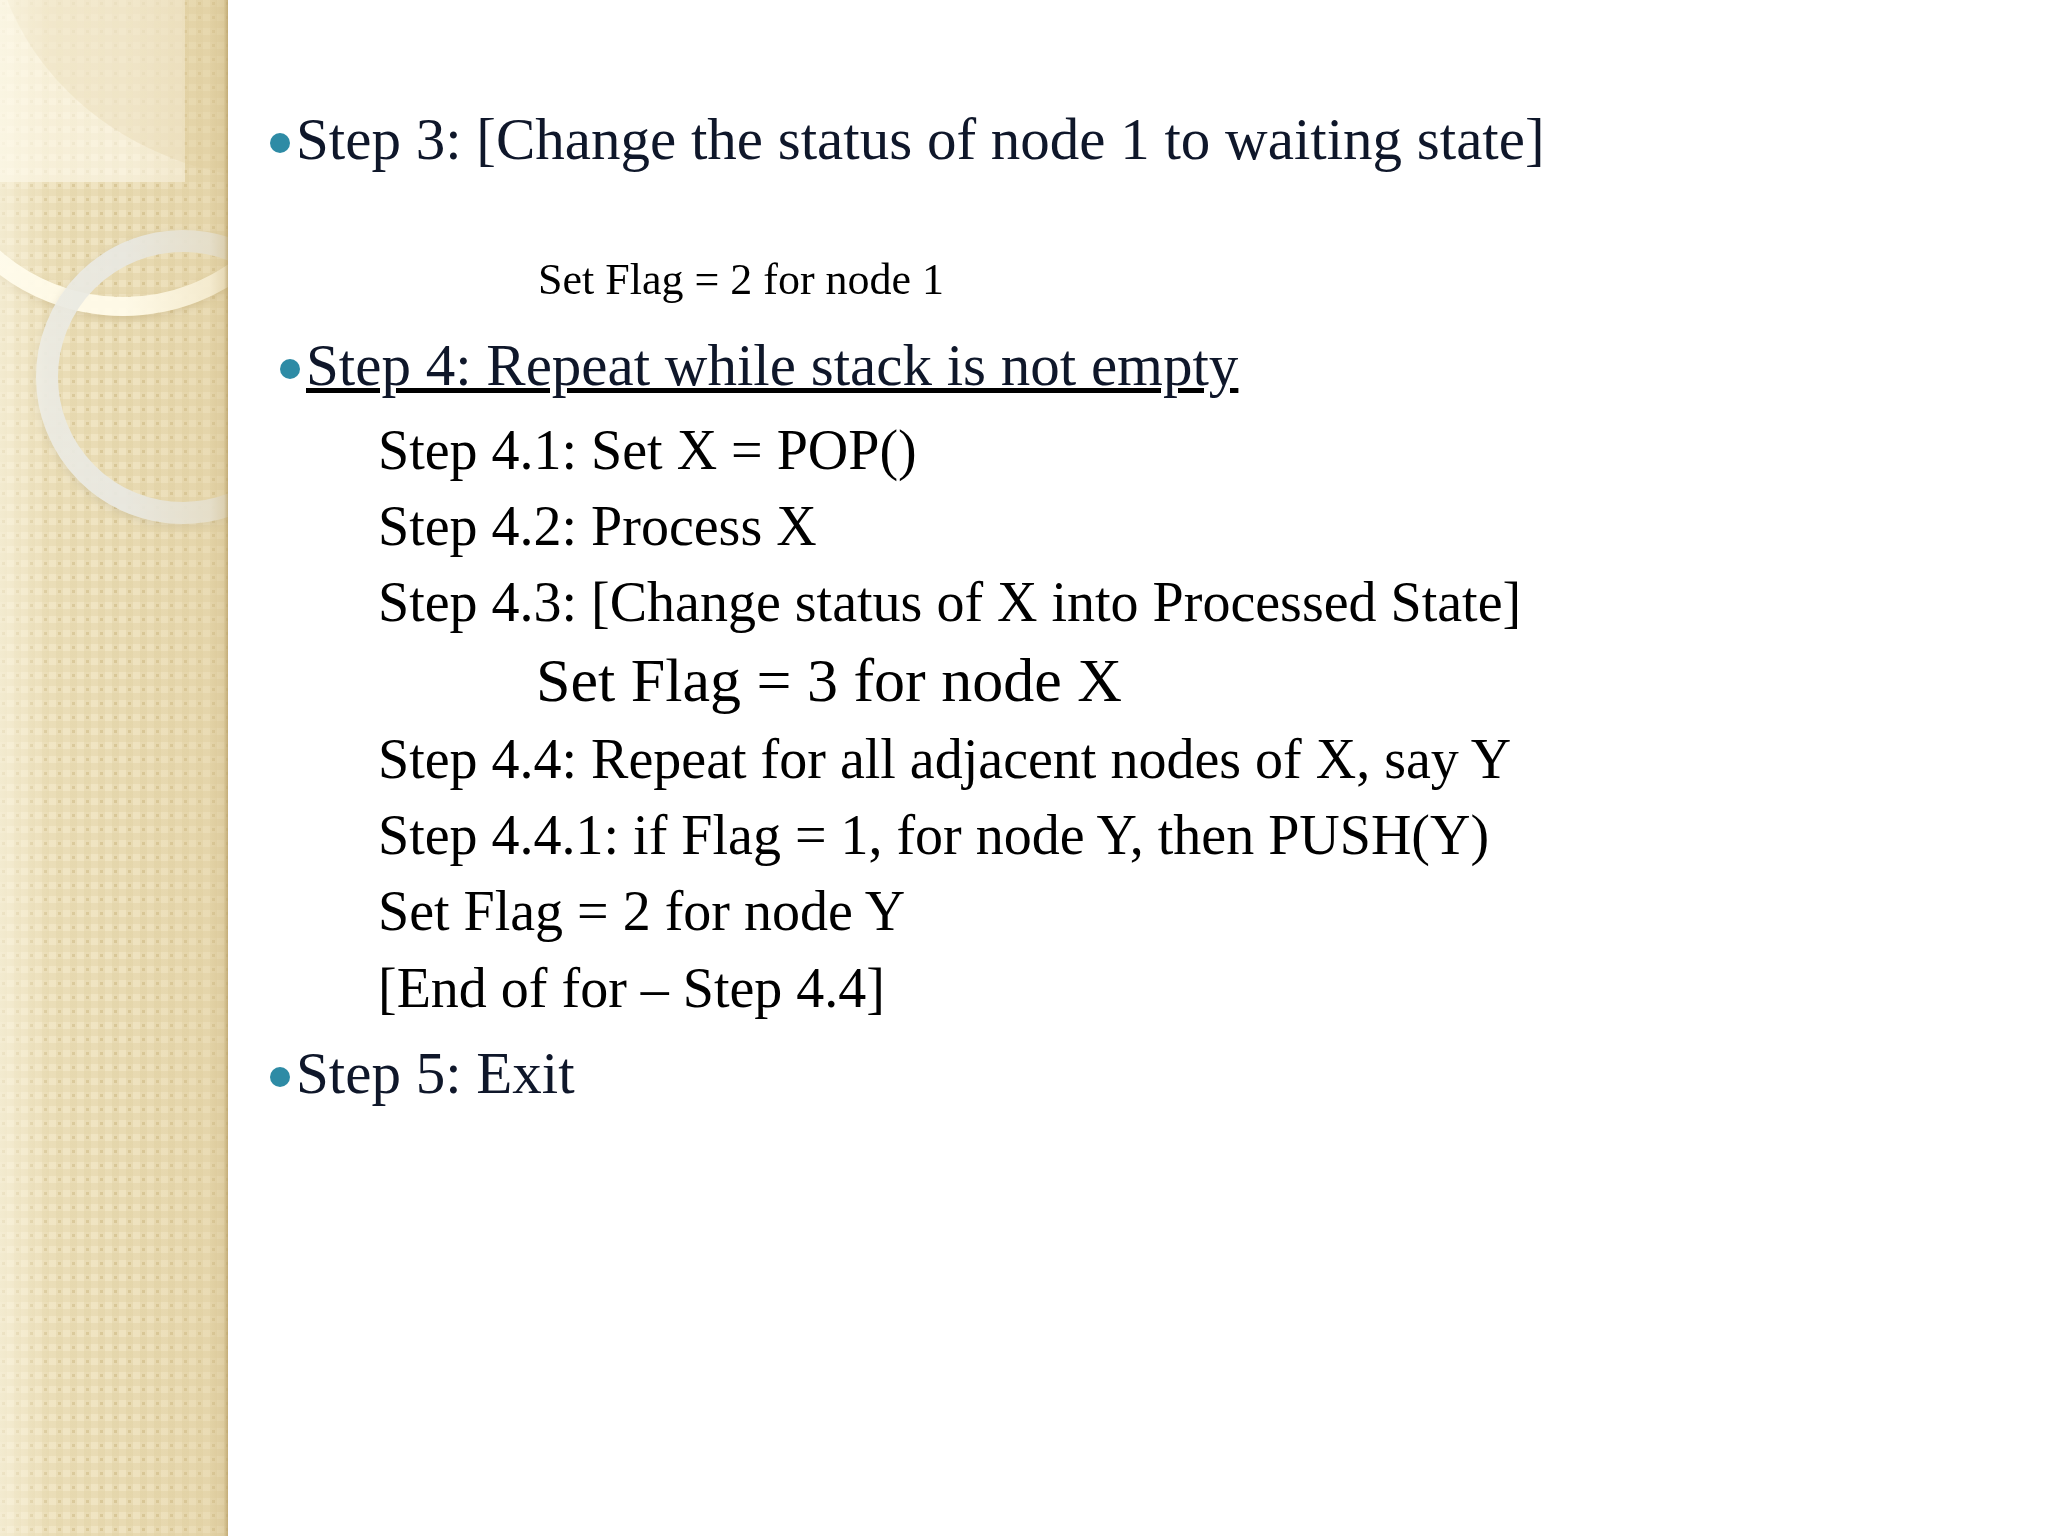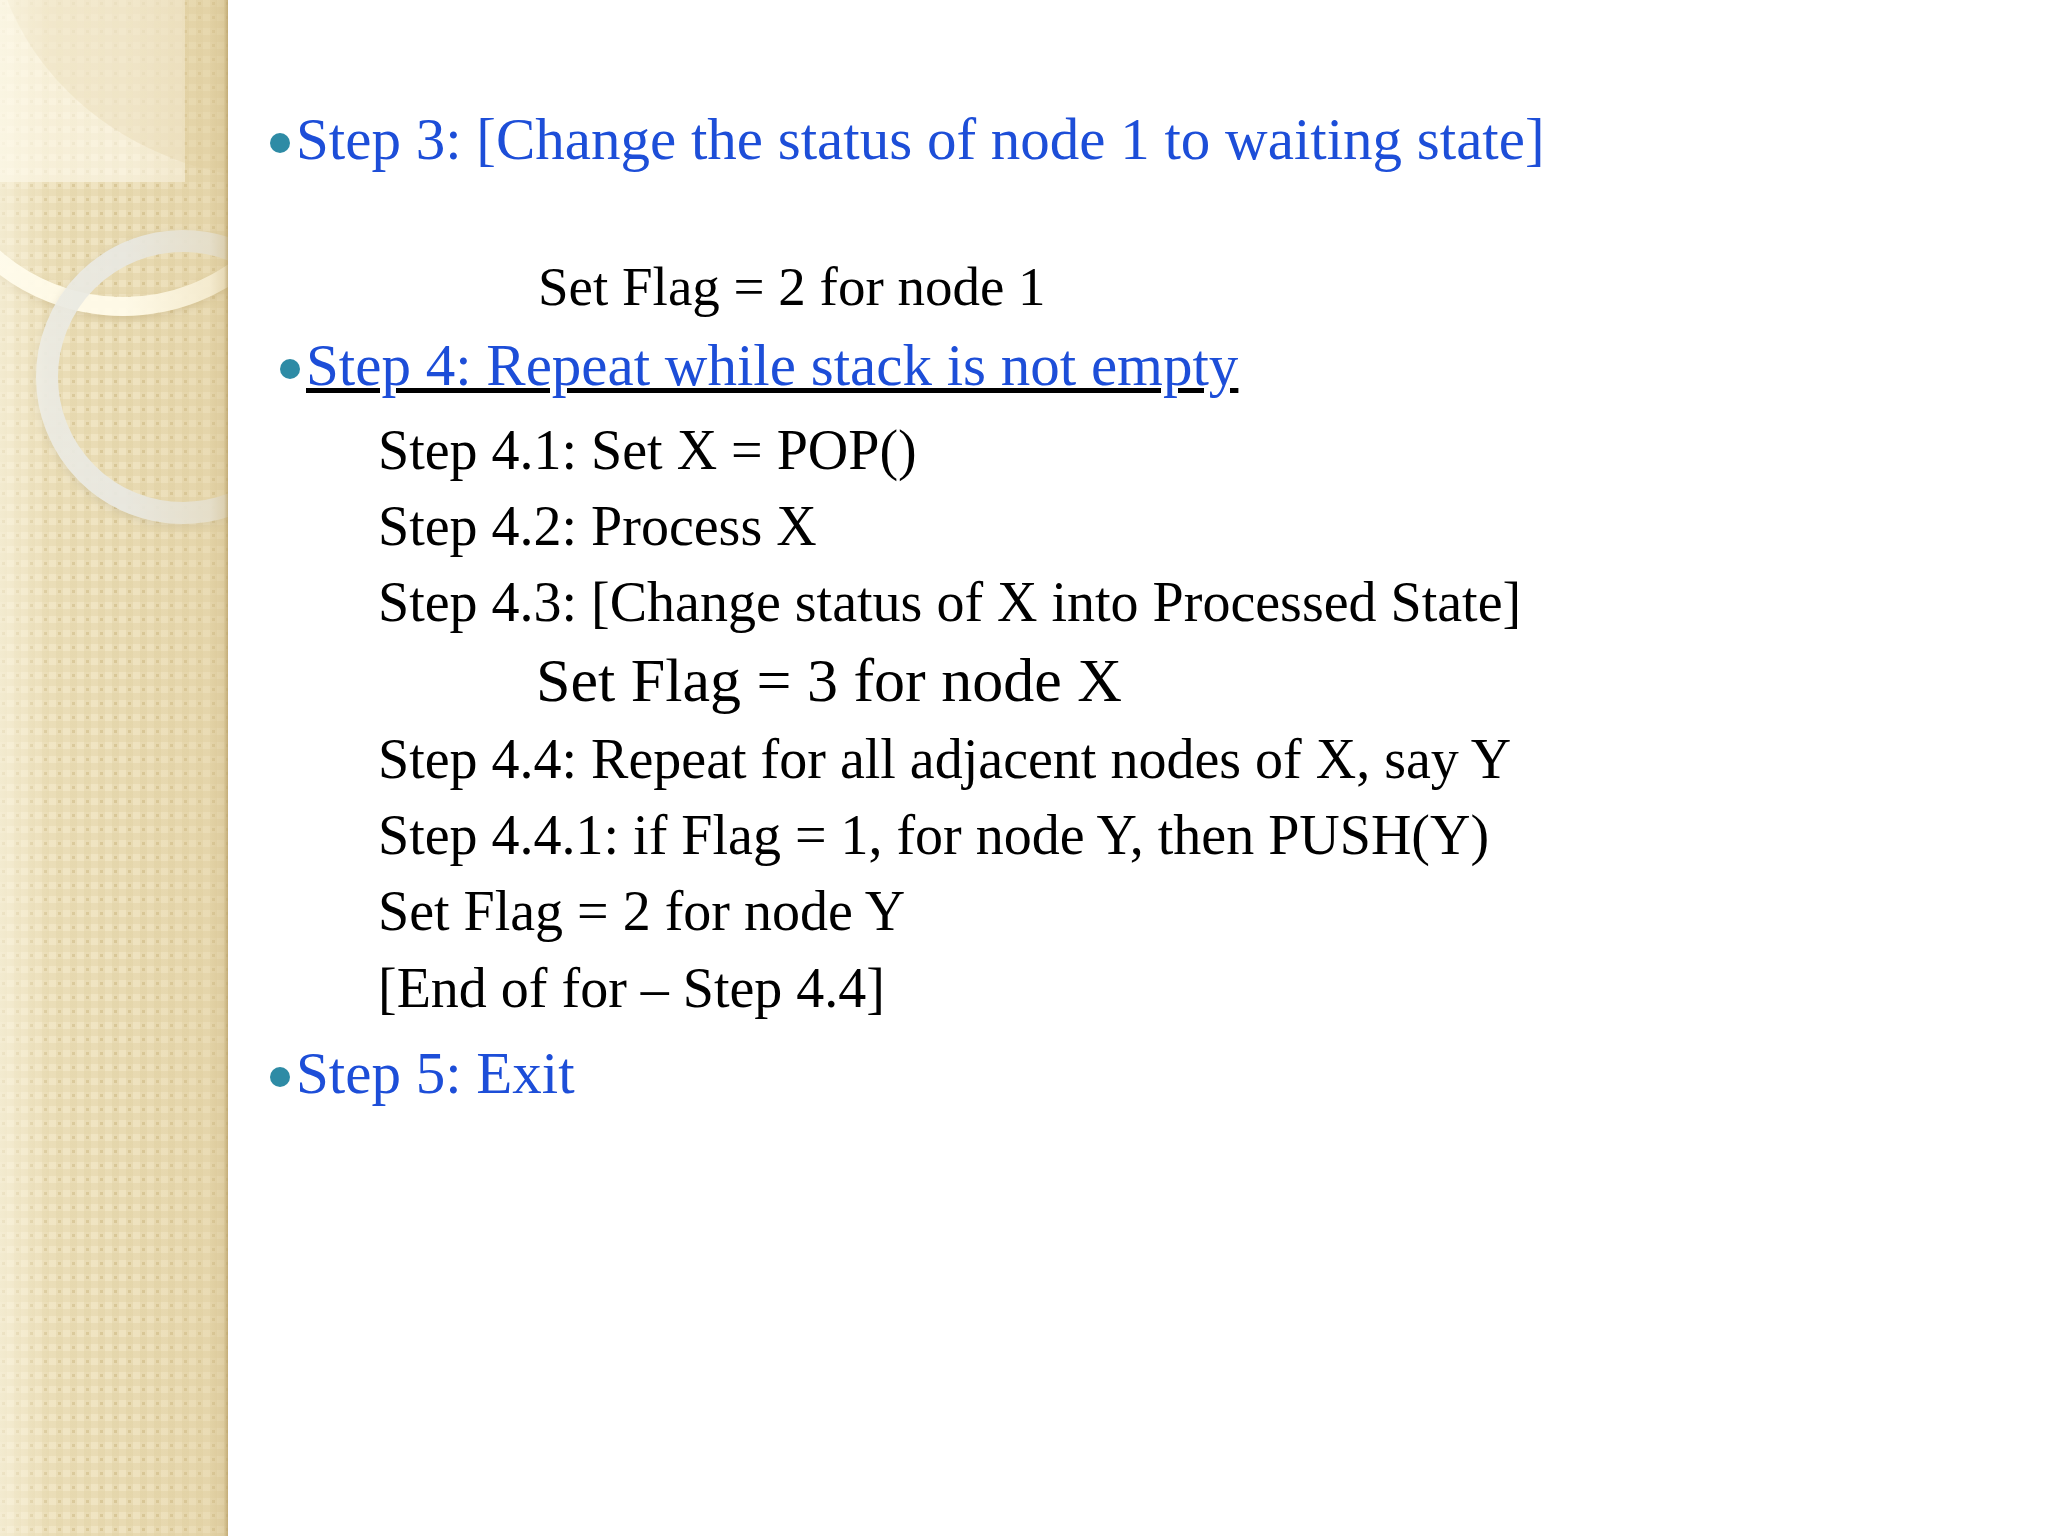--- a/index.html
+++ b/index.html
@@ -116,21 +116,21 @@
 
   ul.bullets {
     list-style: none;
     margin: 0;
     padding: 0;
   }
 
   li.bullet-item {
     position: relative;
     padding-left: 68px;
-    color: #1d4ed8;
+    color: #0f172a;
   }
   li.bullet-item > .dot {
     position: absolute;
     left: 42px;
     top: 0.46em;
     width: 20px;
     height: 20px;
     border-radius: 50%;
     background: #2e8ba5;
   }
@@ -138,21 +138,21 @@
   .l1 {
     font-size: 59px;
     line-height: 1.12;
   }
   .l1-justify {
     text-align: justify;
     text-align-last: left;
   }
 
   .sub-center {
-    font-size: 55px;
+    font-size: 44px;
     line-height: 1.2;
     margin: 6px 0 2px 0;
     padding-left: 310px;
   }
 
   .l2 {
     font-size: 56px;
     line-height: 1.36;
     padding-left: 150px;
   }

